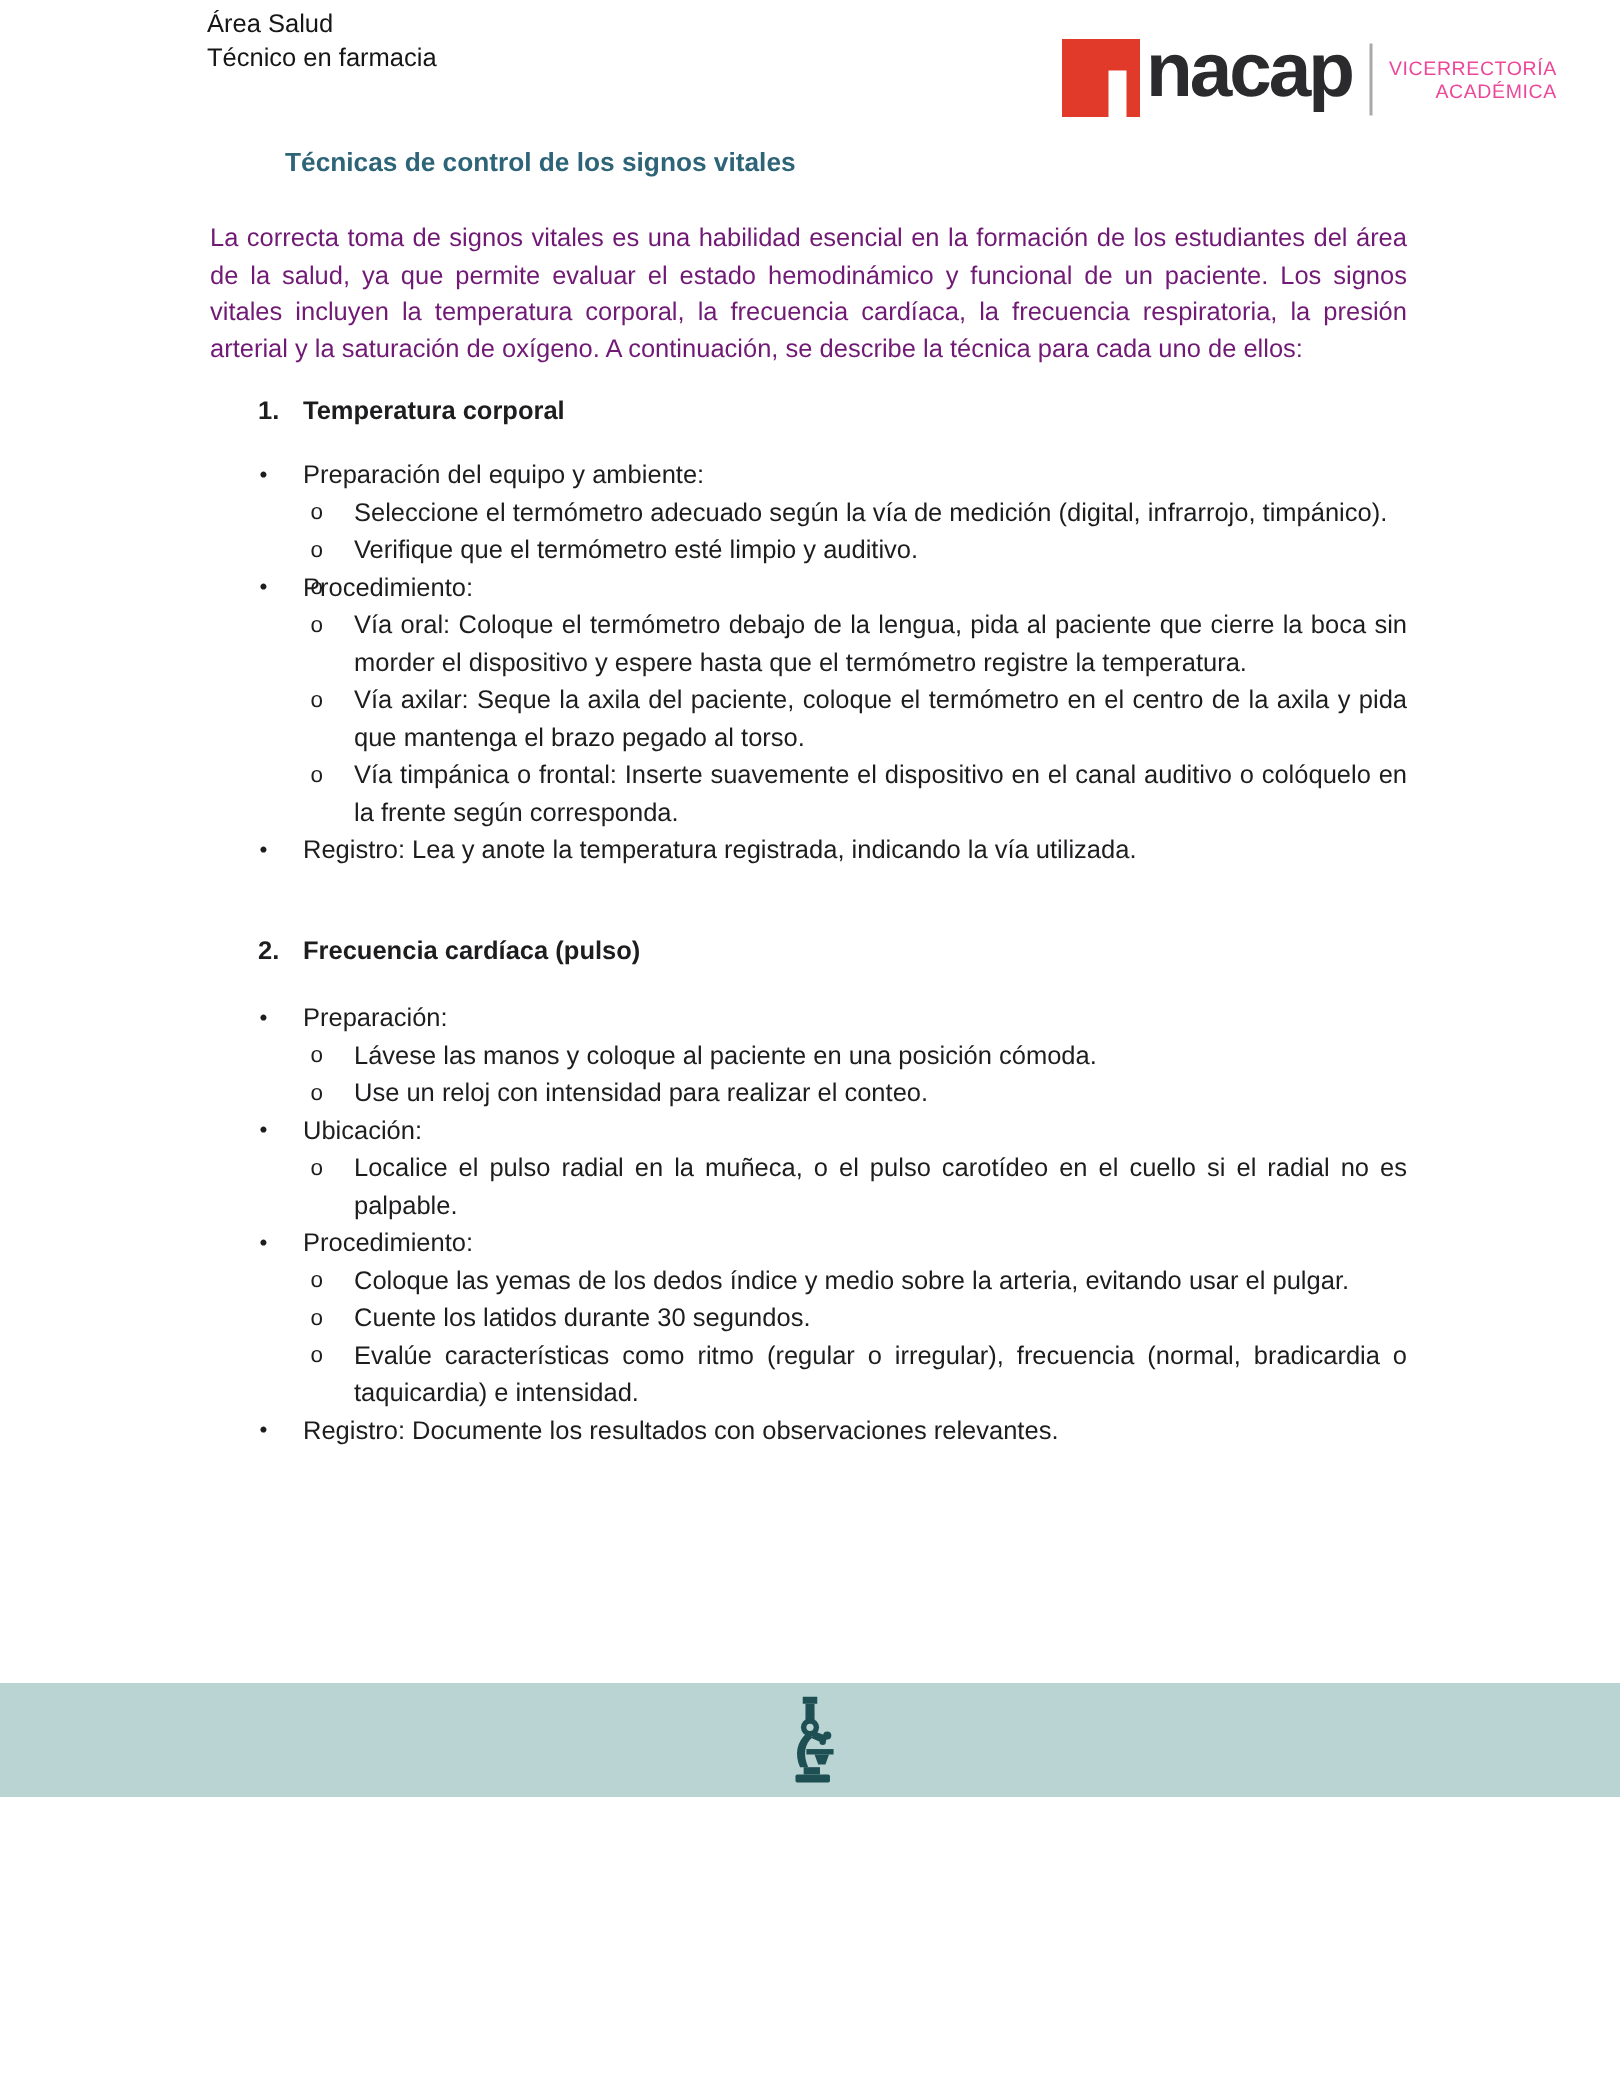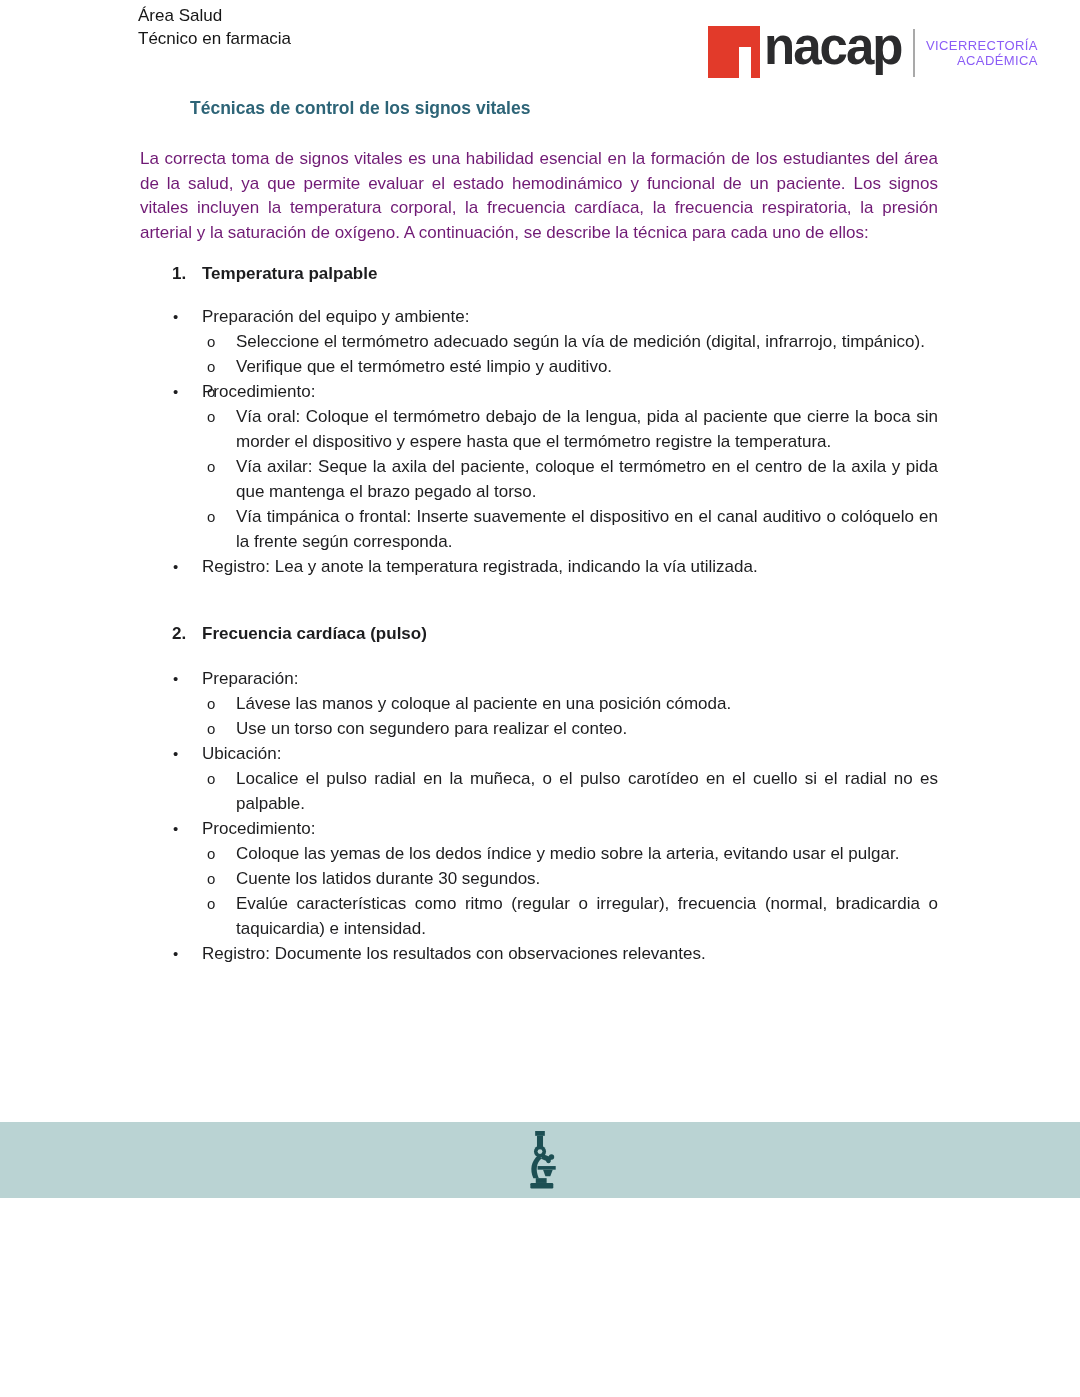--- a/index.html
+++ b/index.html
@@ -14,21 +14,21 @@
     padding:4px 70px 0 138px; height:84px; }
   .org-block { font-size:17px; line-height:23px; color:#161616; }
 
   .logo { position:relative; width:302px; height:58px; margin-top:22px;text-align:right; }
   .logo-mark { position:absolute; left:0; top:0; width:52px; height:52px; background:#e23a2a; }
   .logo-mark .i-stem { position:absolute; left:31px; top:21px; width:12px; height:31px; background:#ffffff; }
   .logo-word { position:absolute; left:56px; top:-9px; font-size:51px; font-weight:700;
     letter-spacing:-2px; color:#2b2b2d; }
   .logo-divider { position:absolute; left:205px; top:3px; width:2px; height:48px; background:#a9a9a9; }
   .logo-sub { position:absolute; left:218px; top:12px; font-size:13px; line-height:15px;
-    color:#8b5cf6; letter-spacing:0.4px; }
+    color:#ec4899; letter-spacing:0.4px; }
 
   
   .doc-title { margin:14px 16px 0 190px; font-size:17.5px; font-weight:700; color:#2d6477; }
   .intro { margin:28px 0 0 140px; width:798px; font-size:17px; line-height:24.5px;
     text-align:justify; color:#701a75; }
 
   
   .section { margin-left:140px; width:798px; }
   .section-1 { margin-top:16px; }
   .section-2 { margin-top:42px; }
@@ -75,41 +75,41 @@
     </div>
   </div>
 
   <div class="doc-title">Técnicas de control de los signos vitales</div>
 
   <p class="intro">La correcta toma de signos vitales es una habilidad esencial en la formación de los estudiantes del área de la salud, ya que permite evaluar el estado hemodinámico y funcional de un paciente. Los signos vitales incluyen la temperatura corporal, la frecuencia cardíaca, la frecuencia respiratoria, la presión arterial y la saturación de oxígeno. A continuación, se describe la técnica para cada uno de ellos:</p>
 
   <div class="section section-1">
     <div class="sec-heading">
       <span class="sec-num">1.</span>
-      <span>Temperatura palpable</span>
+      <span>Temperatura corporal</span>
     </div>
     <div class="item l1"><span class="marker">•</span><span>Preparación del equipo y ambiente:</span></div>
     <div class="item l2"><span class="marker">o</span><span>Seleccione el termómetro adecuado según la vía de medición (digital, infrarrojo, timpánico).</span></div>
     <div class="item l2"><span class="marker">o</span><span>Verifique que el termómetro esté limpio y auditivo.</span></div>
     <div class="item l2"><span class="marker">o</span></div>
     <div class="item l1"><span class="marker">•</span><span>Procedimiento:</span></div>
     <div class="item l2"><span class="marker">o</span><span>Vía oral: Coloque el termómetro debajo de la lengua, pida al paciente que cierre la boca sin morder el dispositivo y espere hasta que el termómetro registre la temperatura.</span></div>
     <div class="item l2"><span class="marker">o</span><span>Vía axilar: Seque la axila del paciente, coloque el termómetro en el centro de la axila y pida que mantenga el brazo pegado al torso.</span></div>
     <div class="item l2"><span class="marker">o</span><span>Vía timpánica o frontal: Inserte suavemente el dispositivo en el canal auditivo o colóquelo en la frente según corresponda.</span></div>
     <div class="item l1"><span class="marker">•</span><span>Registro: Lea y anote la temperatura registrada, indicando la vía utilizada.</span></div>
   </div>
 
   <div class="section section-2">
     <div class="sec-heading">
       <span class="sec-num">2.</span>
       <span>Frecuencia cardíaca (pulso)</span>
     </div>
     <div class="item l1"><span class="marker">•</span><span>Preparación:</span></div>
     <div class="item l2"><span class="marker">o</span><span>Lávese las manos y coloque al paciente en una posición cómoda.</span></div>
-    <div class="item l2"><span class="marker">o</span><span>Use un torso con segundero para realizar el conteo.</span></div>
+    <div class="item l2"><span class="marker">o</span><span>Use un reloj con intensidad para realizar el conteo.</span></div>
     <div class="item l1"><span class="marker">•</span><span>Ubicación:</span></div>
     <div class="item l2"><span class="marker">o</span><span>Localice el pulso radial en la muñeca, o el pulso carotídeo en el cuello si el radial no es palpable.</span></div>
     <div class="item l1"><span class="marker">•</span><span>Procedimiento:</span></div>
     <div class="item l2"><span class="marker">o</span><span>Coloque las yemas de los dedos índice y medio sobre la arteria, evitando usar el pulgar.</span></div>
     <div class="item l2"><span class="marker">o</span><span>Cuente los latidos durante 30 segundos.</span></div>
     <div class="item l2"><span class="marker">o</span><span>Evalúe características como ritmo (regular o irregular), frecuencia (normal, bradicardia o taquicardia) e intensidad.</span></div>
     <div class="item l1"><span class="marker">•</span><span>Registro: Documente los resultados con observaciones relevantes.</span></div>
   </div>
 
   <div class="page-number">72</div>

